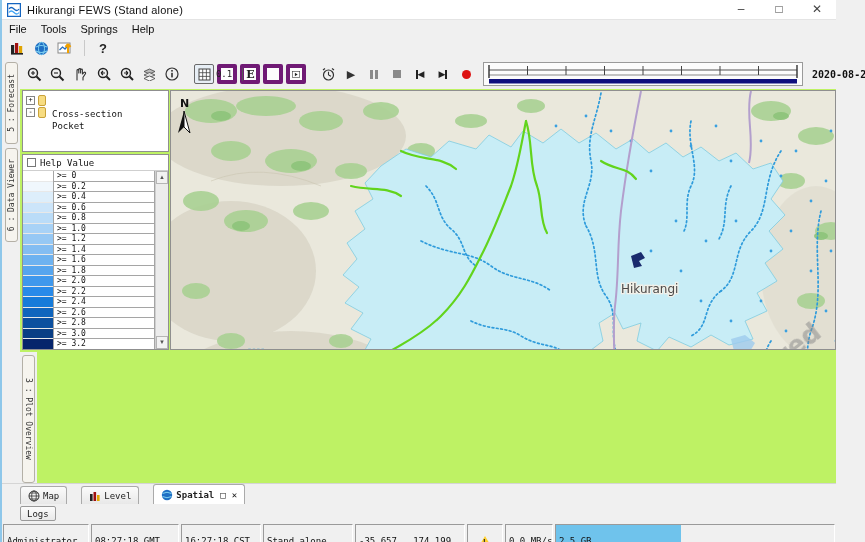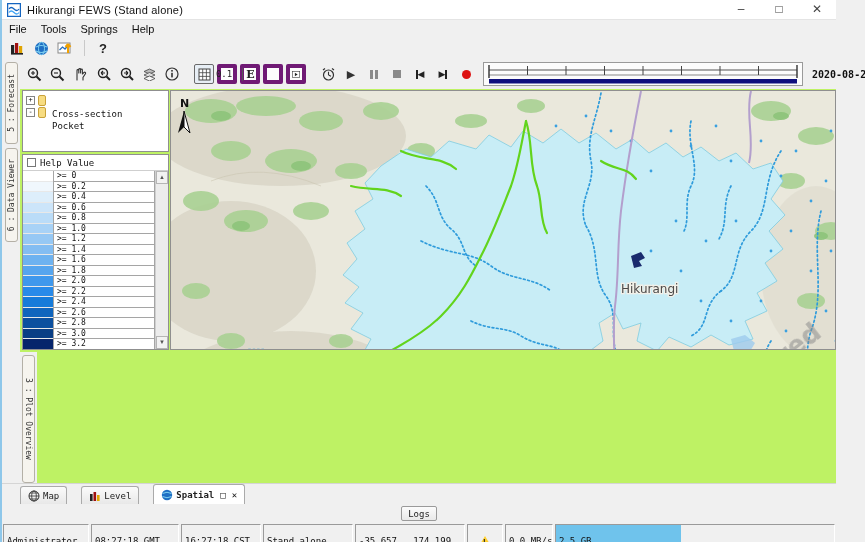--- a/index.html
+++ b/index.html
@@ -104,22 +104,22 @@
 
   
   .bottomtabs { height:21px; display:flex; align-items:flex-end; gap:14px;
                 padding-left:18px; background:#f0f0f0; border-top:1px solid #d5d5d5; }
   .btab { height:18px; display:flex; align-items:center; gap:3px; padding:0 7px;
           border:1px solid #aaa; border-bottom:none; border-radius:3px 3px 0 0;
           background:linear-gradient(#fbfbfb,#e8e8e8);
           font:9px "DejaVu Sans Mono",monospace; color:#222; }
   .btab.active { background:#fff; height:20px; font-weight:bold; }
   .btab .panel-ctl { font-size:9px; margin-left:3px; color:#222; }
-  .logsrow { height:19px; display:flex; align-items:center; 
-             background:#f0f0f0;justify-content:center; }
+  .logsrow { height:19px; display:flex; align-items:center; padding-left:18px;
+             background:#f0f0f0; }
   .logs-btn { height:15px; padding:0 6px; border:1px solid #9a9a9a; border-radius:2px;
               background:linear-gradient(#fcfcfc,#e9e9e9);
               font:9px "DejaVu Sans Mono",monospace; color:#222;
               display:flex; align-items:center; }
 
   
   .statusbar { height:19px; display:flex; gap:2px; padding:1px 1px; background:#f0f0f0; }
   .cell { border:1px solid; border-color:#9a9a9a #fff #fff #9a9a9a; background:#f0f0f0;
           font:9px "DejaVu Sans Mono",monospace; color:#111; display:flex; align-items:center;
           padding:16px 3px; white-space:nowrap; overflow:hidden; position:relative; }

